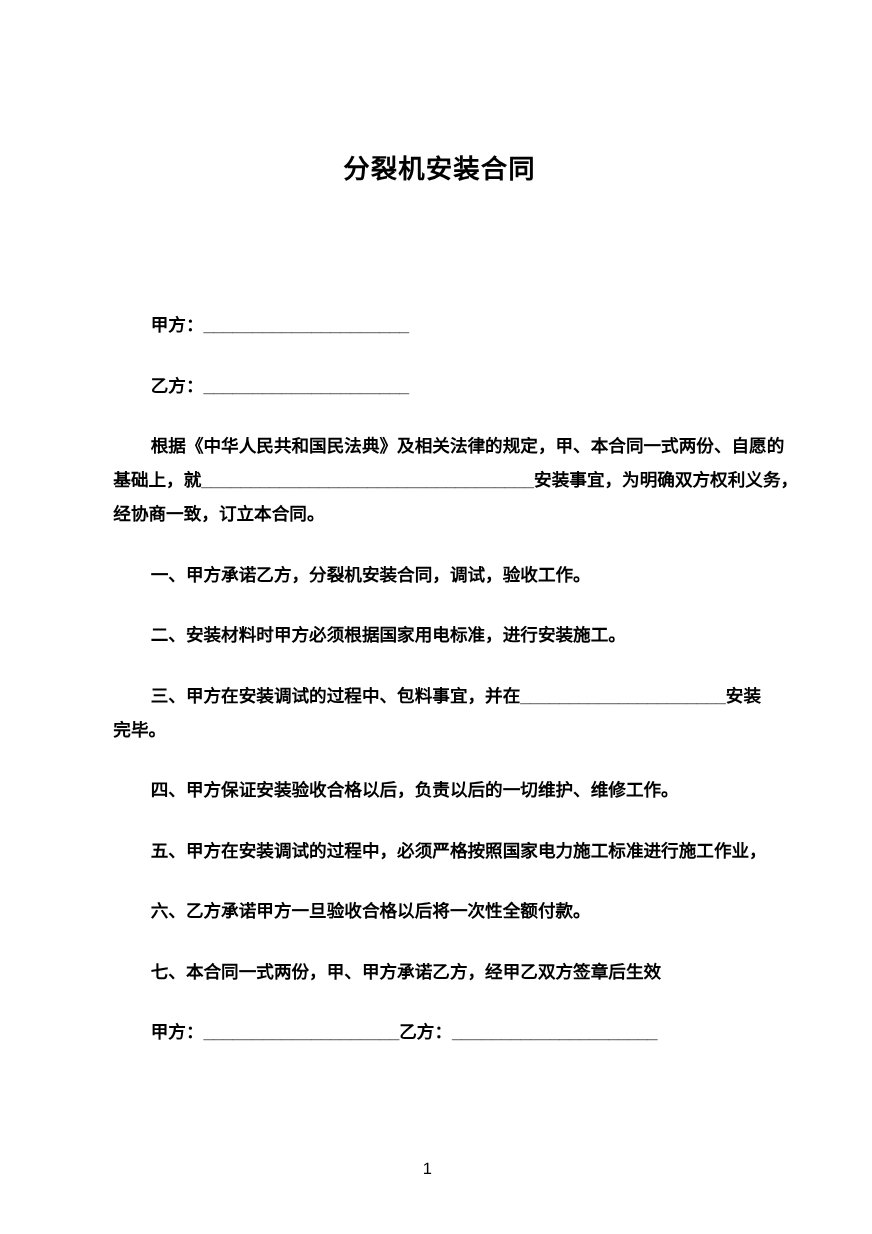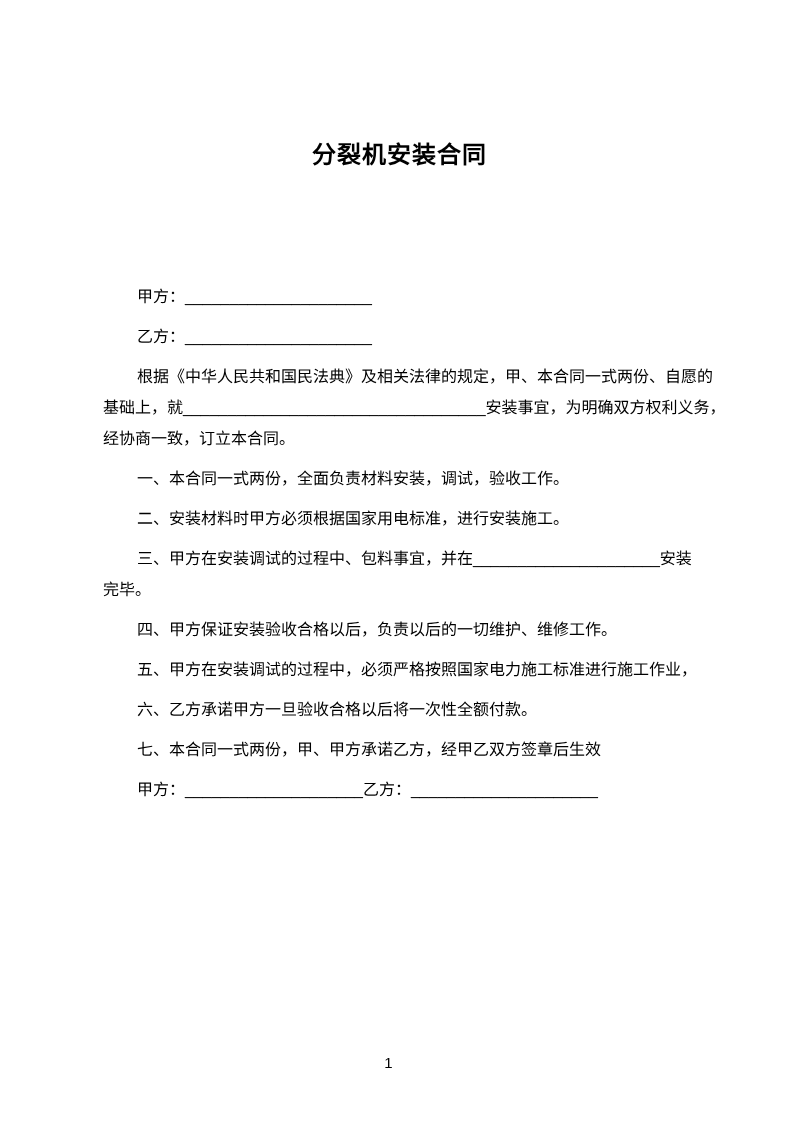--- a/index.html
+++ b/index.html
@@ -24,25 +24,25 @@
     font-size: 24px;
     line-height: 31px;
     font-weight: bold;
     text-align: center;
     letter-spacing: 1px;
     white-space: nowrap;
   }
   .line {
     font-size: 16px;
     line-height: 31px;
-    font-weight: normal;
+    font-weight: bold;
     white-space: nowrap;
   }
   .indent { text-indent: 34px; }
-  .gap { margin-top: 9px; }
+  .gap { margin-top: 24px; }
   .first-gap { margin-top: 111px; }
   .page-number {
     position: absolute;
     top: 1047px;
     left: 0;
     width: 100%;
     text-align: center;
     font-size: 15px;
     line-height: 31px;
     font-weight: normal;
@@ -58,21 +58,21 @@
   <p class="line indent first-gap">甲方：_____________________</p>
 
   <p class="line indent gap">乙方：_____________________</p>
 
   <p class="line indent gap">根据《中华人民共和国民法典》及相关法律的规定，甲、本合同一式两份、自愿的</p>
 
   <p class="line">基础上，就__________________________________安装事宜，为明确双方权利义务，</p>
 
   <p class="line">经协商一致，订立本合同。</p>
 
-  <p class="line indent gap">一、本合同一式两份，全面负责材料安装，调试，验收工作。</p>
+  <p class="line indent gap">一、甲方承诺乙方，分裂机安装合同，调试，验收工作。</p>
 
   <p class="line indent gap">二、安装材料时甲方必须根据国家用电标准，进行安装施工。</p>
 
   <p class="line indent gap">三、甲方在安装调试的过程中、包料事宜，并在_____________________安装</p>
 
   <p class="line">完毕。</p>
 
   <p class="line indent gap">四、甲方保证安装验收合格以后，负责以后的一切维护、维修工作。</p>
 
   <p class="line indent gap">五、甲方在安装调试的过程中，必须严格按照国家电力施工标准进行施工作业，</p>

